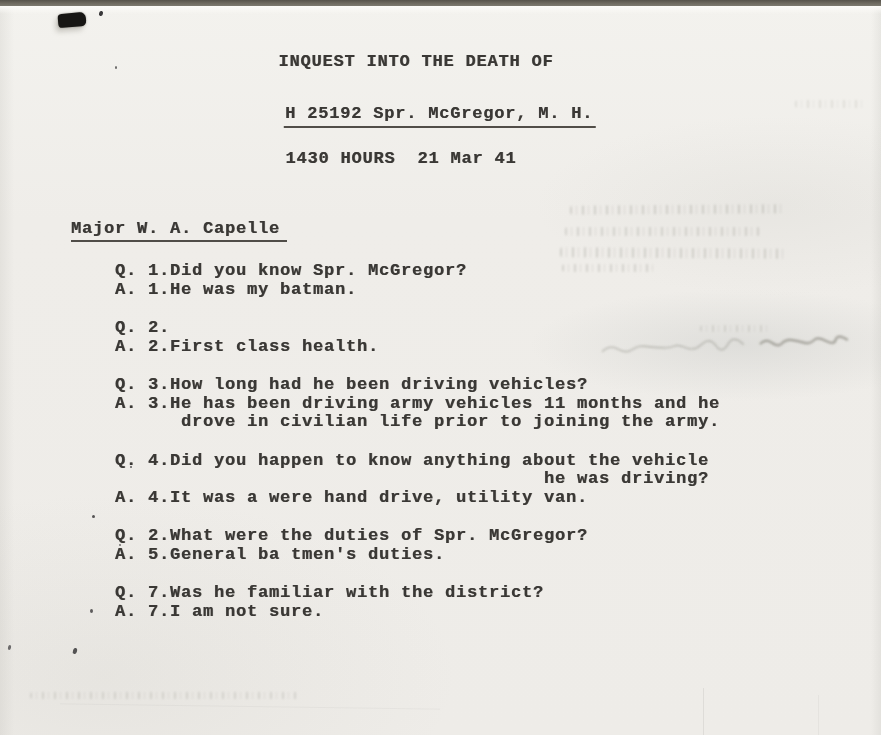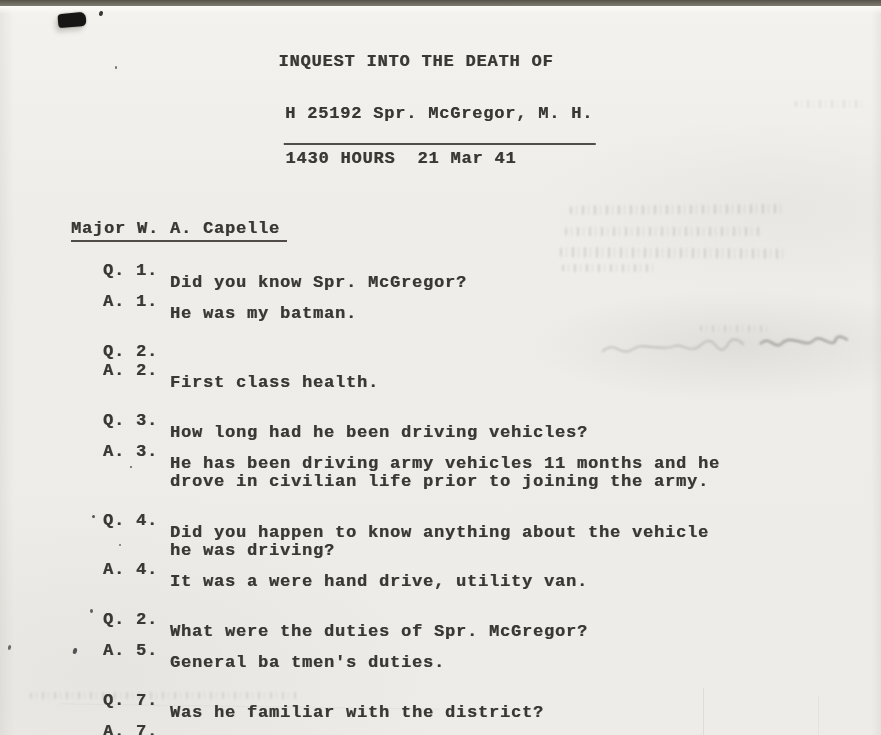--- a/index.html
+++ b/index.html
@@ -11,20 +11,21 @@
   .page {
     position: absolute; inset: 0;
     width: 881px; height: 735px;
     background:
       radial-gradient(300px 80px at 740px 345px, rgba(185,188,186,0.30), rgba(185,188,186,0) 70%),
       radial-gradient(320px 120px at 88% 28%, rgba(198,198,192,0.18), rgba(198,198,192,0) 75%),
       radial-gradient(500px 260px at 12% 92%, rgba(192,190,182,0.16), rgba(192,190,182,0) 70%),
       linear-gradient(90deg, rgba(158,156,148,0.14), rgba(158,156,148,0) 14px),
       linear-gradient(270deg, rgba(150,150,144,0.12), rgba(150,150,144,0) 10px),
       linear-gradient(180deg, #f3f2ee 0%, #efede9 30%, #eeece8 100%);
+    text-align: right;
   }
   
   .scan-edge-top {
     position: absolute; left: 0; top: 0; width: 881px; height: 6px;
     background: linear-gradient(180deg, #56534b, #6e6a60 55%, #7d7a70);
   }
   .scan-edge-highlight {
     position: absolute; left: 0; top: 6px; width: 881px; height: 8px;
     background: linear-gradient(180deg, #fcfbf8, rgba(252,251,248,0));
   }
@@ -33,34 +34,34 @@
     color: #3a3835;
     font-weight: 700;
     font-size: 17px;
     letter-spacing: 0.8px;
     text-shadow: 0.4px 0.4px 0.6px rgba(58,56,53,0.55), -0.2px -0.2px 0.4px rgba(58,56,53,0.30);
   }
   .abs { position: absolute; }
   .center-line { transform: translateX(-50%); white-space: pre; }
   .underlined {
     border-bottom: 2.5px solid rgba(58,55,49,0.88);
-    padding: 0 3px 20px 1px;
+    padding: 0 3px 3px 1px;
   }
   .witness-heading {
     left: 71px; top: 219px;
     border-bottom: 2.5px solid rgba(58,55,49,0.88);
     padding: 0 7px 2px 0;
     white-space: pre;
   }
   
   .qa-list { position: absolute; left: 103px; top: 262px; width: 660px; }
   .qa-block { margin: 0 0 20px 0; }
   .qa-row { display: flex; align-items: flex-start; }
   .qa-label { flex: none; width: 67px; line-height: 18.5px; white-space: pre; }
-  .qa-text { flex: none; line-height: 18.5px; white-space: pre-line; margin-top: 12px; }
+  .qa-text { flex: none; line-height: 18.5px; white-space: pre-line; }
   
   .ink-blot {
     position: absolute; left: 58px; top: 13px; width: 28px; height: 14px;
     background: #171614; border-radius: 4px 6px 5px 4px;
     transform: rotate(-5deg);
     box-shadow: -3px 4px 5px rgba(128,125,116,0.35), 0 0 2px rgba(60,58,52,0.5);
   }
   .speck { position: absolute; background: #39383a; border-radius: 50%; }
   .ghost {
     position: absolute;

